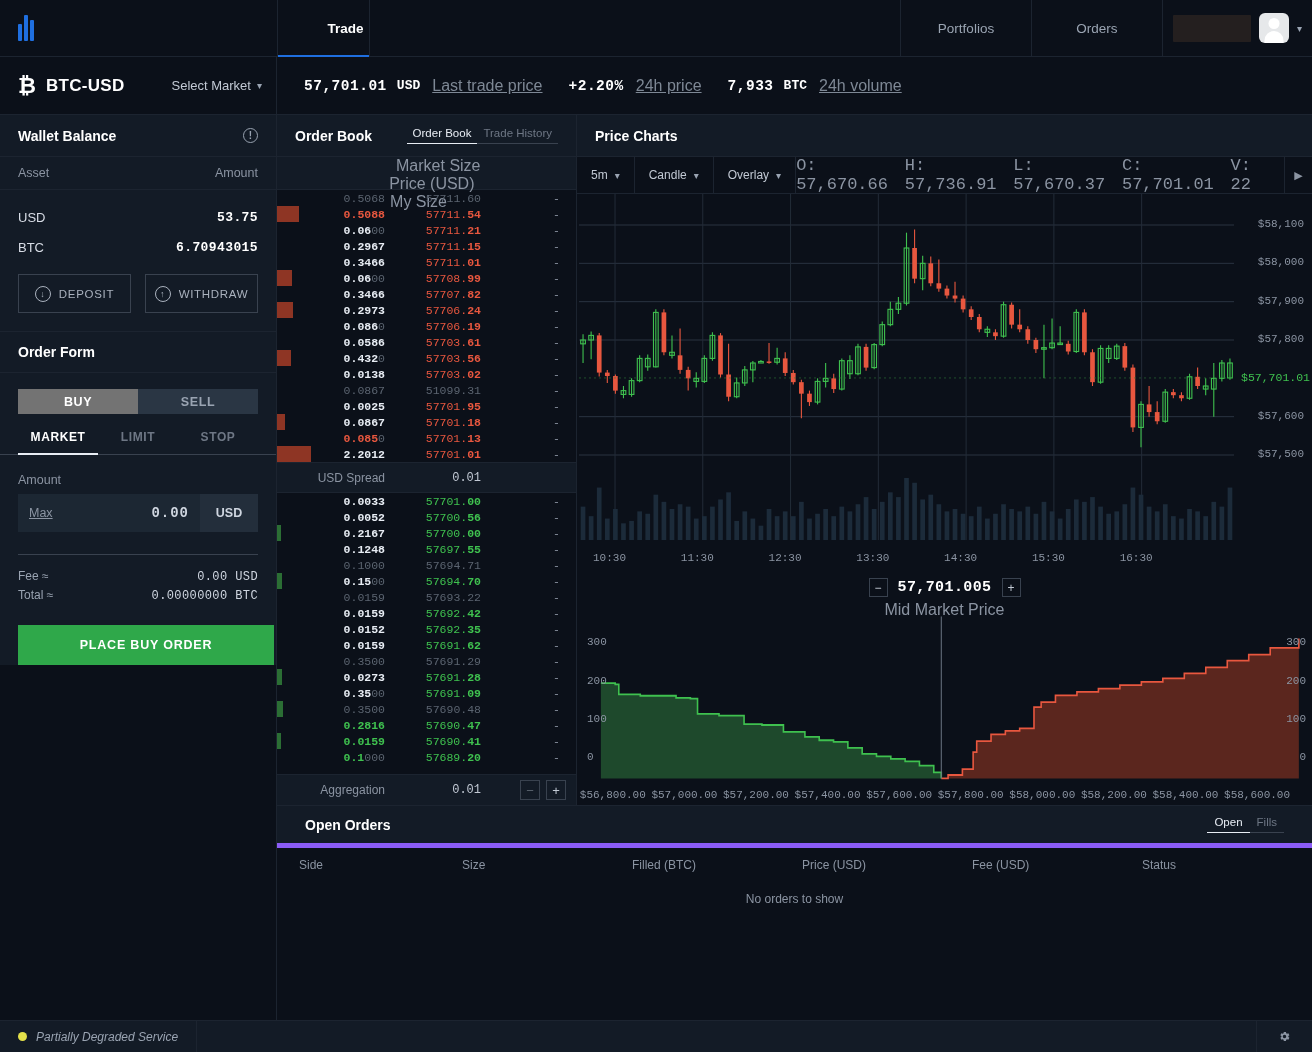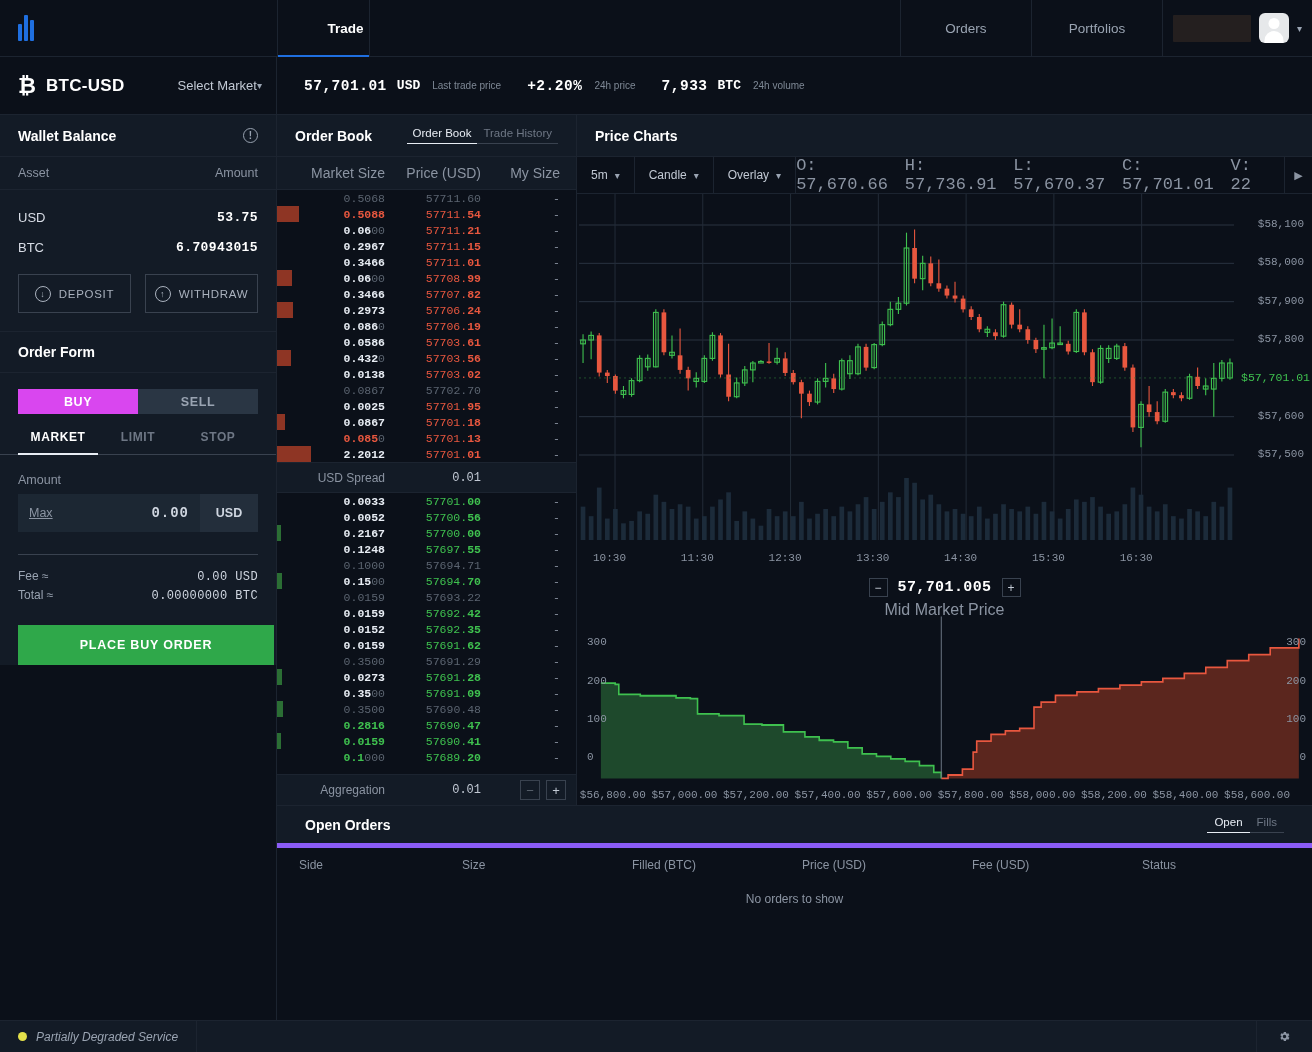--- a/index.html
+++ b/index.html
@@ -32,25 +32,25 @@
   .avatar { width: 30px; height: 30px; border-radius: 6px; background: #e6e8ea; position: relative; overflow: hidden; flex: 0 0 30px; }
   .avatar::before { content:""; position:absolute; left:50%; top:5px; transform:translateX(-50%); width:11px; height:11px; border-radius:50%; background:#ffffff; }
   .avatar::after { content:""; position:absolute; left:50%; bottom:0; transform:translateX(-50%); width:19px; height:12px; border-radius:10px 10px 0 0; background:#ffffff; }
   .chev { font-size: 10px; color:#9aa4b2; }
 
   
   .marketbar { height: 58px; display: flex; align-items: stretch; background:#0b1019; border-bottom:1px solid #1c2430; flex:0 0 58px; }
   .mk-left { width: 277px; display:flex; align-items:center; padding-left:18px; gap:10px; border-right:1px solid #1c2430; }
   .btc-glyph { font-size: 22px; color:#fff; font-weight:bold; line-height:1; }
   .pair { font-size: 17px; font-weight: bold; color:#fff; letter-spacing:0.3px; }
-  .select-market { margin-left:auto; margin-right:14px; font-size:13px; color:#c2c9d4; display:flex; align-items:center; cursor:pointer; }
+  .select-market { margin-left:auto; margin-right:14px; font-size:13px; color:#c2c9d4; display:flex; align-items:center; gap:6px; cursor:pointer; }
   .mk-right { flex:1; display:flex; align-items:center; padding-left:27px; gap:8px; }
   .stat-val { font-family:"Liberation Mono", monospace; font-size:14.5px; font-weight:bold; color:#fff; letter-spacing:0.5px; }
   .stat-unit { font-family:"Liberation Mono", monospace; font-size:13px; font-weight:bold; color:#fff; margin-left:2px; }
-  .stat-lbl { font-size:10px; color:#7e8895; margin-left:4px; margin-right:18px; }
+  .stat-lbl { font-size:16px; color:#7e8895; margin-left:4px; margin-right:18px;text-decoration:underline; }
   .pos { color:#ffffff;font-family:Liberation Mono, monospace; }
 
   
   .body { flex:1; display:flex; min-height:0;justify-content:space-between; }
 
   
   .sidebar { width:277px; flex:0 0 277px; background:#131b26; border-right:1px solid #1c2430; display:flex; flex-direction:column; }
   .panel-hd { height:42px; display:flex; align-items:center; justify-content:space-between; padding:0 18px;
     font-size:14px; font-weight:bold; color:#fff; border-bottom:1px solid #1c2430; background:#131b26; }
   .info-ic { width:15px; height:15px; border:1.4px solid #98a2b0; border-radius:50%; display:flex; align-items:center; justify-content:center; font-size:10px; color:#98a2b0; font-weight:bold; cursor:pointer; }
@@ -60,21 +60,21 @@
   .wal-asset { font-size:13px; color:#d8dde6; }
   .wal-amt { font-family:"Liberation Mono", monospace; font-size:13px; font-weight:bold; color:#fff; letter-spacing:0.4px; }
   .wal-btns { display:flex; gap:14px; padding:12px 18px 18px 18px; }
   .wbtn { flex:1; height:39px; border:1px solid #39424f; background:transparent; display:flex; align-items:center; justify-content:center; gap:8px;
     font-size:11.5px; letter-spacing:0.7px; color:#aab2be; cursor:pointer; font-family:"Liberation Sans", sans-serif; }
   .circ { width:16px; height:16px; border:1.2px solid #aab2be; border-radius:50%; display:flex; align-items:center; justify-content:center; font-size:9px; }
 
   .ofm { padding:0; }
   .bs-row { display:flex; padding:16px 18px 0 18px; gap:0; }
   .bs { flex:1; height:25px; display:flex; align-items:center; justify-content:center; font-size:12.5px; font-weight:bold; letter-spacing:0.6px; cursor:pointer; }
-  .bs.buy { background:#d946ef; color:#fff; }
+  .bs.buy { background:#737373; color:#fff; }
   .bs.sell { background:#2a3644; color:#9aa4b2; }
   .ord-tabs { display:flex; padding:0 18px; margin-top:16px; border-bottom:1px solid #39424f; }
   .ot { flex:1; text-align:center; font-size:12px; font-weight:bold; letter-spacing:0.6px; color:#6e7785; padding-bottom:10px; position:relative; cursor:pointer; }
   .ot.active { color:#fff; }
   .ot.active::after { content:""; position:absolute; left:0; right:0; bottom:-1px; height:2px; background:#e8edf4; }
   .amt-lbl { font-size:12.5px; color:#8b94a2; padding:18px 18px 7px 18px; }
   .amt-box { margin:0 18px; display:flex; height:38px; border:0; }
   .amt-in { flex:1; background:#1c2733; display:flex; align-items:center; justify-content:space-between; padding:0 11px; }
   .amt-max { font-size:12.5px; color:#8b94a2; text-decoration:underline; cursor:pointer; }
   .amt-val { font-family:"Liberation Mono", monospace; font-size:14px; font-weight:bold; color:#cfd6e0; letter-spacing:1px; }
@@ -88,21 +88,21 @@
     font-size:12.5px; font-weight:bold; letter-spacing:0.8px; cursor:pointer; }
   .side-fill { flex:1; background:#0b1019; }
 
   
   .obcol { width:300px; flex:0 0 300px; background:#0b1019; border-right:1px solid #1c2430; display:flex; flex-direction:column; }
   .ob-hd { height:42px; display:flex; align-items:center; padding:0 18px; border-bottom:1px solid #1c2430; background:#131b26; }
   .ob-hd h3 { font-size:14px; color:#fff; }
   .ob-tabs { margin-left:auto; display:flex; gap:0; }
   .obt { font-size:11.5px; padding:0 6px 4px 6px; color:#6e7785; border-bottom:1.5px solid #39424f; cursor:pointer; }
   .obt.active { color:#e8edf4; border-bottom-color:#e8edf4; }
-  .ob-colhd { height:33px; display:flex; align-items:center; font-size:14px; color:#8b94a2; border-bottom:1px solid #1c2430; background:#131b26; }
+  .ob-colhd { height:33px; display:flex; align-items:center; font-size:16px; color:#8b94a2; border-bottom:1px solid #1c2430; background:#131b26;flex-direction:column; }
   .c1 { width:108px; text-align:right; }
   .c2 { width:96px; text-align:right; padding-left:8px; }
   .c3 { flex:1; text-align:right; padding-right:16px; }
   .ob-list { position:relative; }
   .ob-row { height:16px; display:flex; align-items:center; font-family:"Liberation Mono", monospace; font-size:11.5px; position:relative; cursor:pointer; }
   .ob-row .bar { position:absolute; left:0; top:0; bottom:0; }
   .ob-row .c1, .ob-row .c2, .ob-row .c3 { position:relative; z-index:1; }
   .sz-b { color:#e8edf4; font-weight:bold; }
   .sz-d { color:#5b6470; }
   .sz-red { color:#e8573f; font-weight:bold; }
@@ -176,24 +176,24 @@
           <i></i>
           <i></i>
         </div>
     </div>
     <div class="nav-tab active">
       <span>Trade</span>
     </div>
     <div class="nav-spacer"></div>
     <div class="nav-right">
       <div class="nav-tab">
+        <span>Portfolios</span>
+      </div>
+      <div class="nav-tab">
         <span>Orders</span>
-      </div>
-      <div class="nav-tab">
-        <span>Portfolios</span>
       </div>
       <div class="acct">
         <div class="acct-name-blank"></div>
         <div class="avatar"></div>
         <span class="chev">▾</span>
       </div>
     </div>
   </div>
 
   <div class="marketbar">
@@ -387,21 +387,21 @@
                 <span class="c2"><span class="px-red">57703.<b class="px-f">56</b></span></span>
                 <span class="c3 mysz">-</span>
               </div>
               <div class="ob-row">
                 <span class="c1"><span class="sz-b">0.0138</span></span>
                 <span class="c2"><span class="px-red">57703.<b class="px-f">02</b></span></span>
                 <span class="c3 mysz">-</span>
               </div>
               <div class="ob-row">
                 <span class="c1"><span class="sz-d">0.0867</span></span>
-                <span class="c2"><span class="px-dim">57702.70</span></span>
+                <span class="c2"><span class="px-dim">51099.31</span></span>
                 <span class="c3 mysz">-</span>
               </div>
               <div class="ob-row">
                 <span class="c1"><span class="sz-b">0.0025</span></span>
                 <span class="c2"><span class="px-red">57701.<b class="px-f">95</b></span></span>
                 <span class="c3 mysz">-</span>
               </div>
               <div class="ob-row">
                 <span class="bar" style="width:8px;background:#8e3524"></span>
                 <span class="c1"><span class="sz-b">0.0867</span></span>

